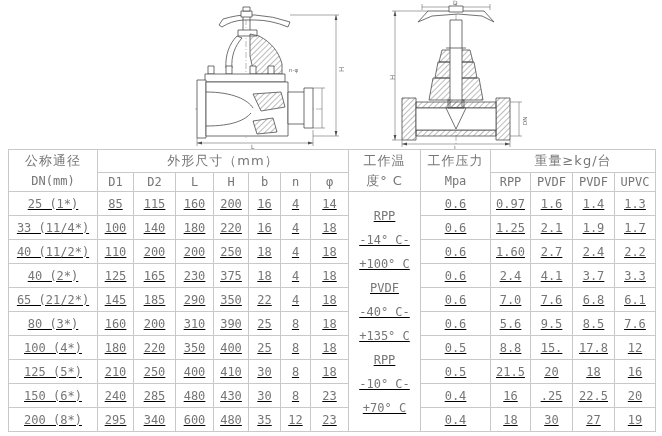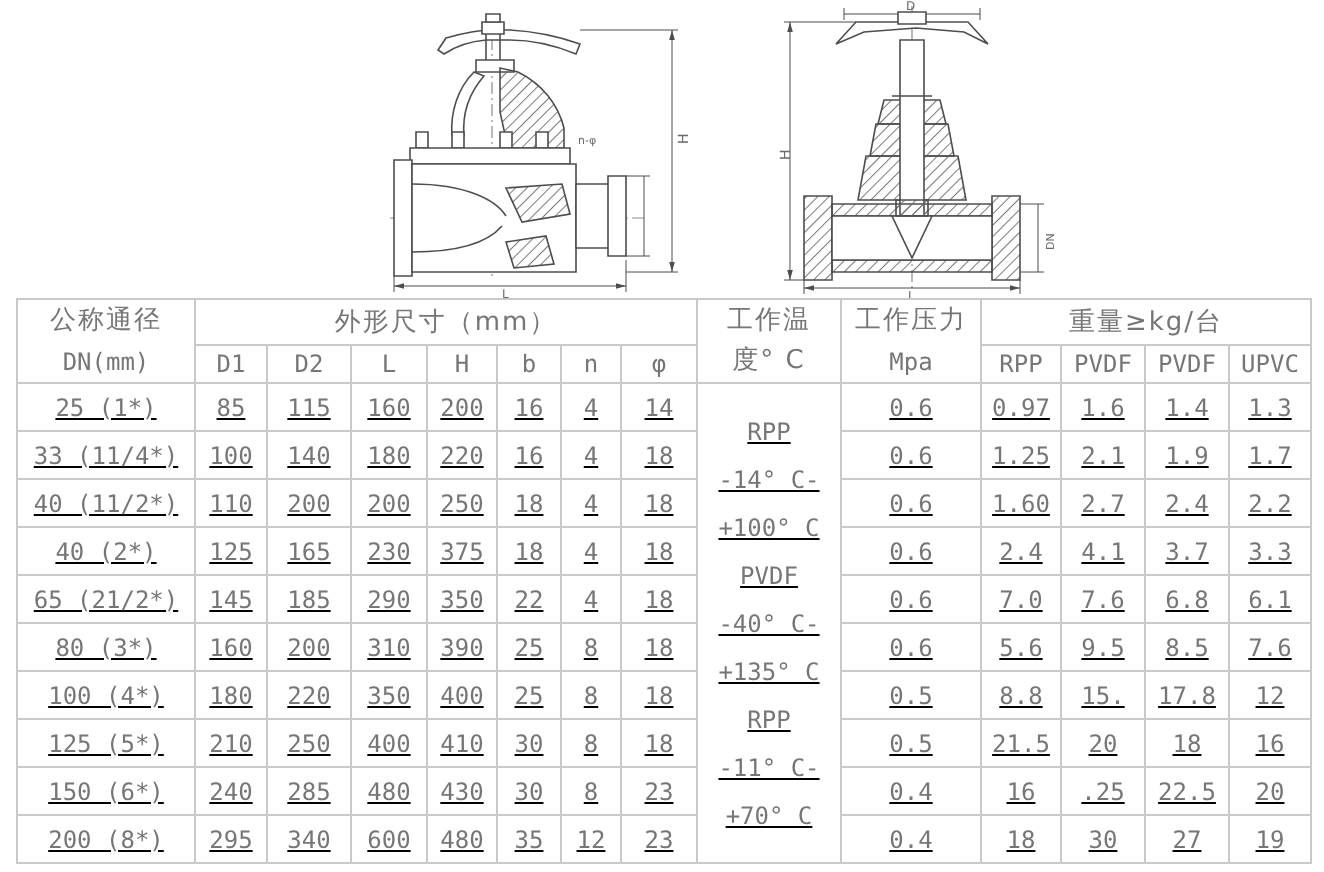--- a/index.html
+++ b/index.html
@@ -207,21 +207,21 @@
           <td class="num">4</td>
           <td class="num">14</td>
           <td class="temp" rowspan="10">
             <div class="tline">RPP</div>
             <div class="tline">-14° C-</div>
             <div class="tline">+100° C</div>
             <div class="tline">PVDF</div>
             <div class="tline">-40° C-</div>
             <div class="tline">+135° C</div>
             <div class="tline">RPP</div>
-            <div class="tline">-11° C-</div>
+            <div class="tline">-10° C-</div>
             <div class="tline">+70° C</div>
           </td>
           <td class="num">0.6</td>
           <td class="num">0.97</td>
           <td class="num">1.6</td>
           <td class="num">1.4</td>
           <td class="num">1.3</td>
         </tr>
         <tr>
           <td class="num">33 (11/4*)</td>

